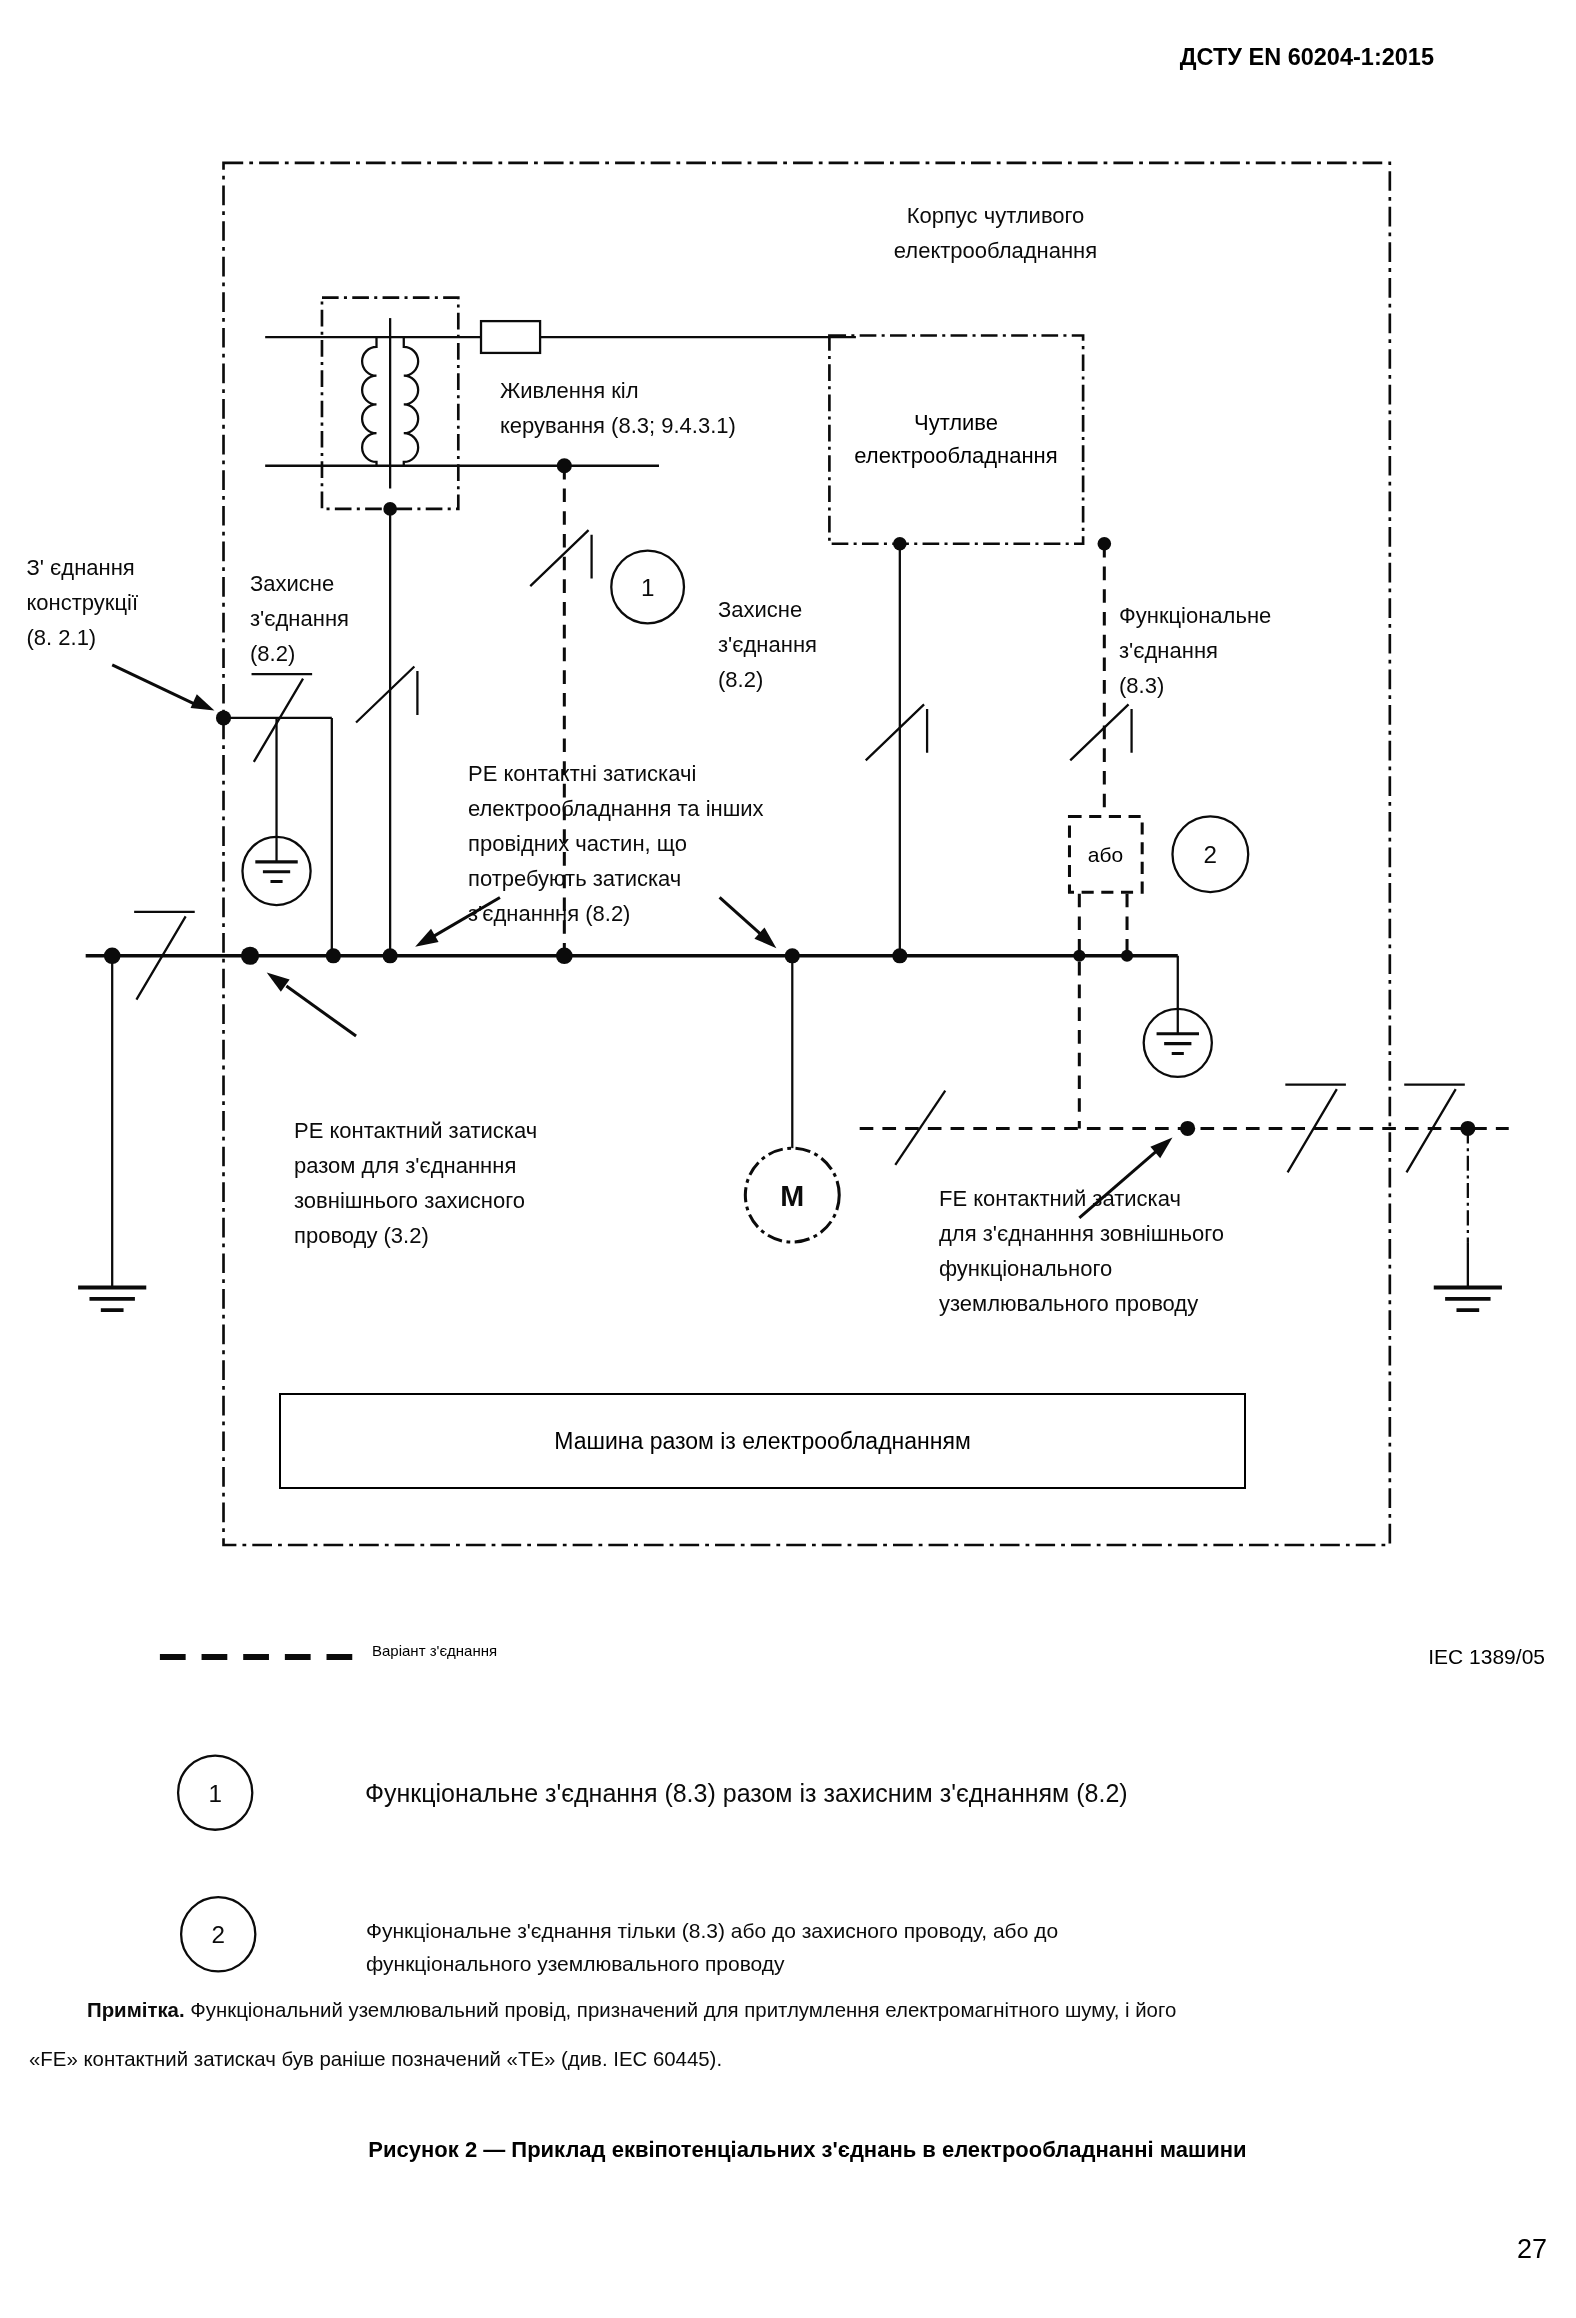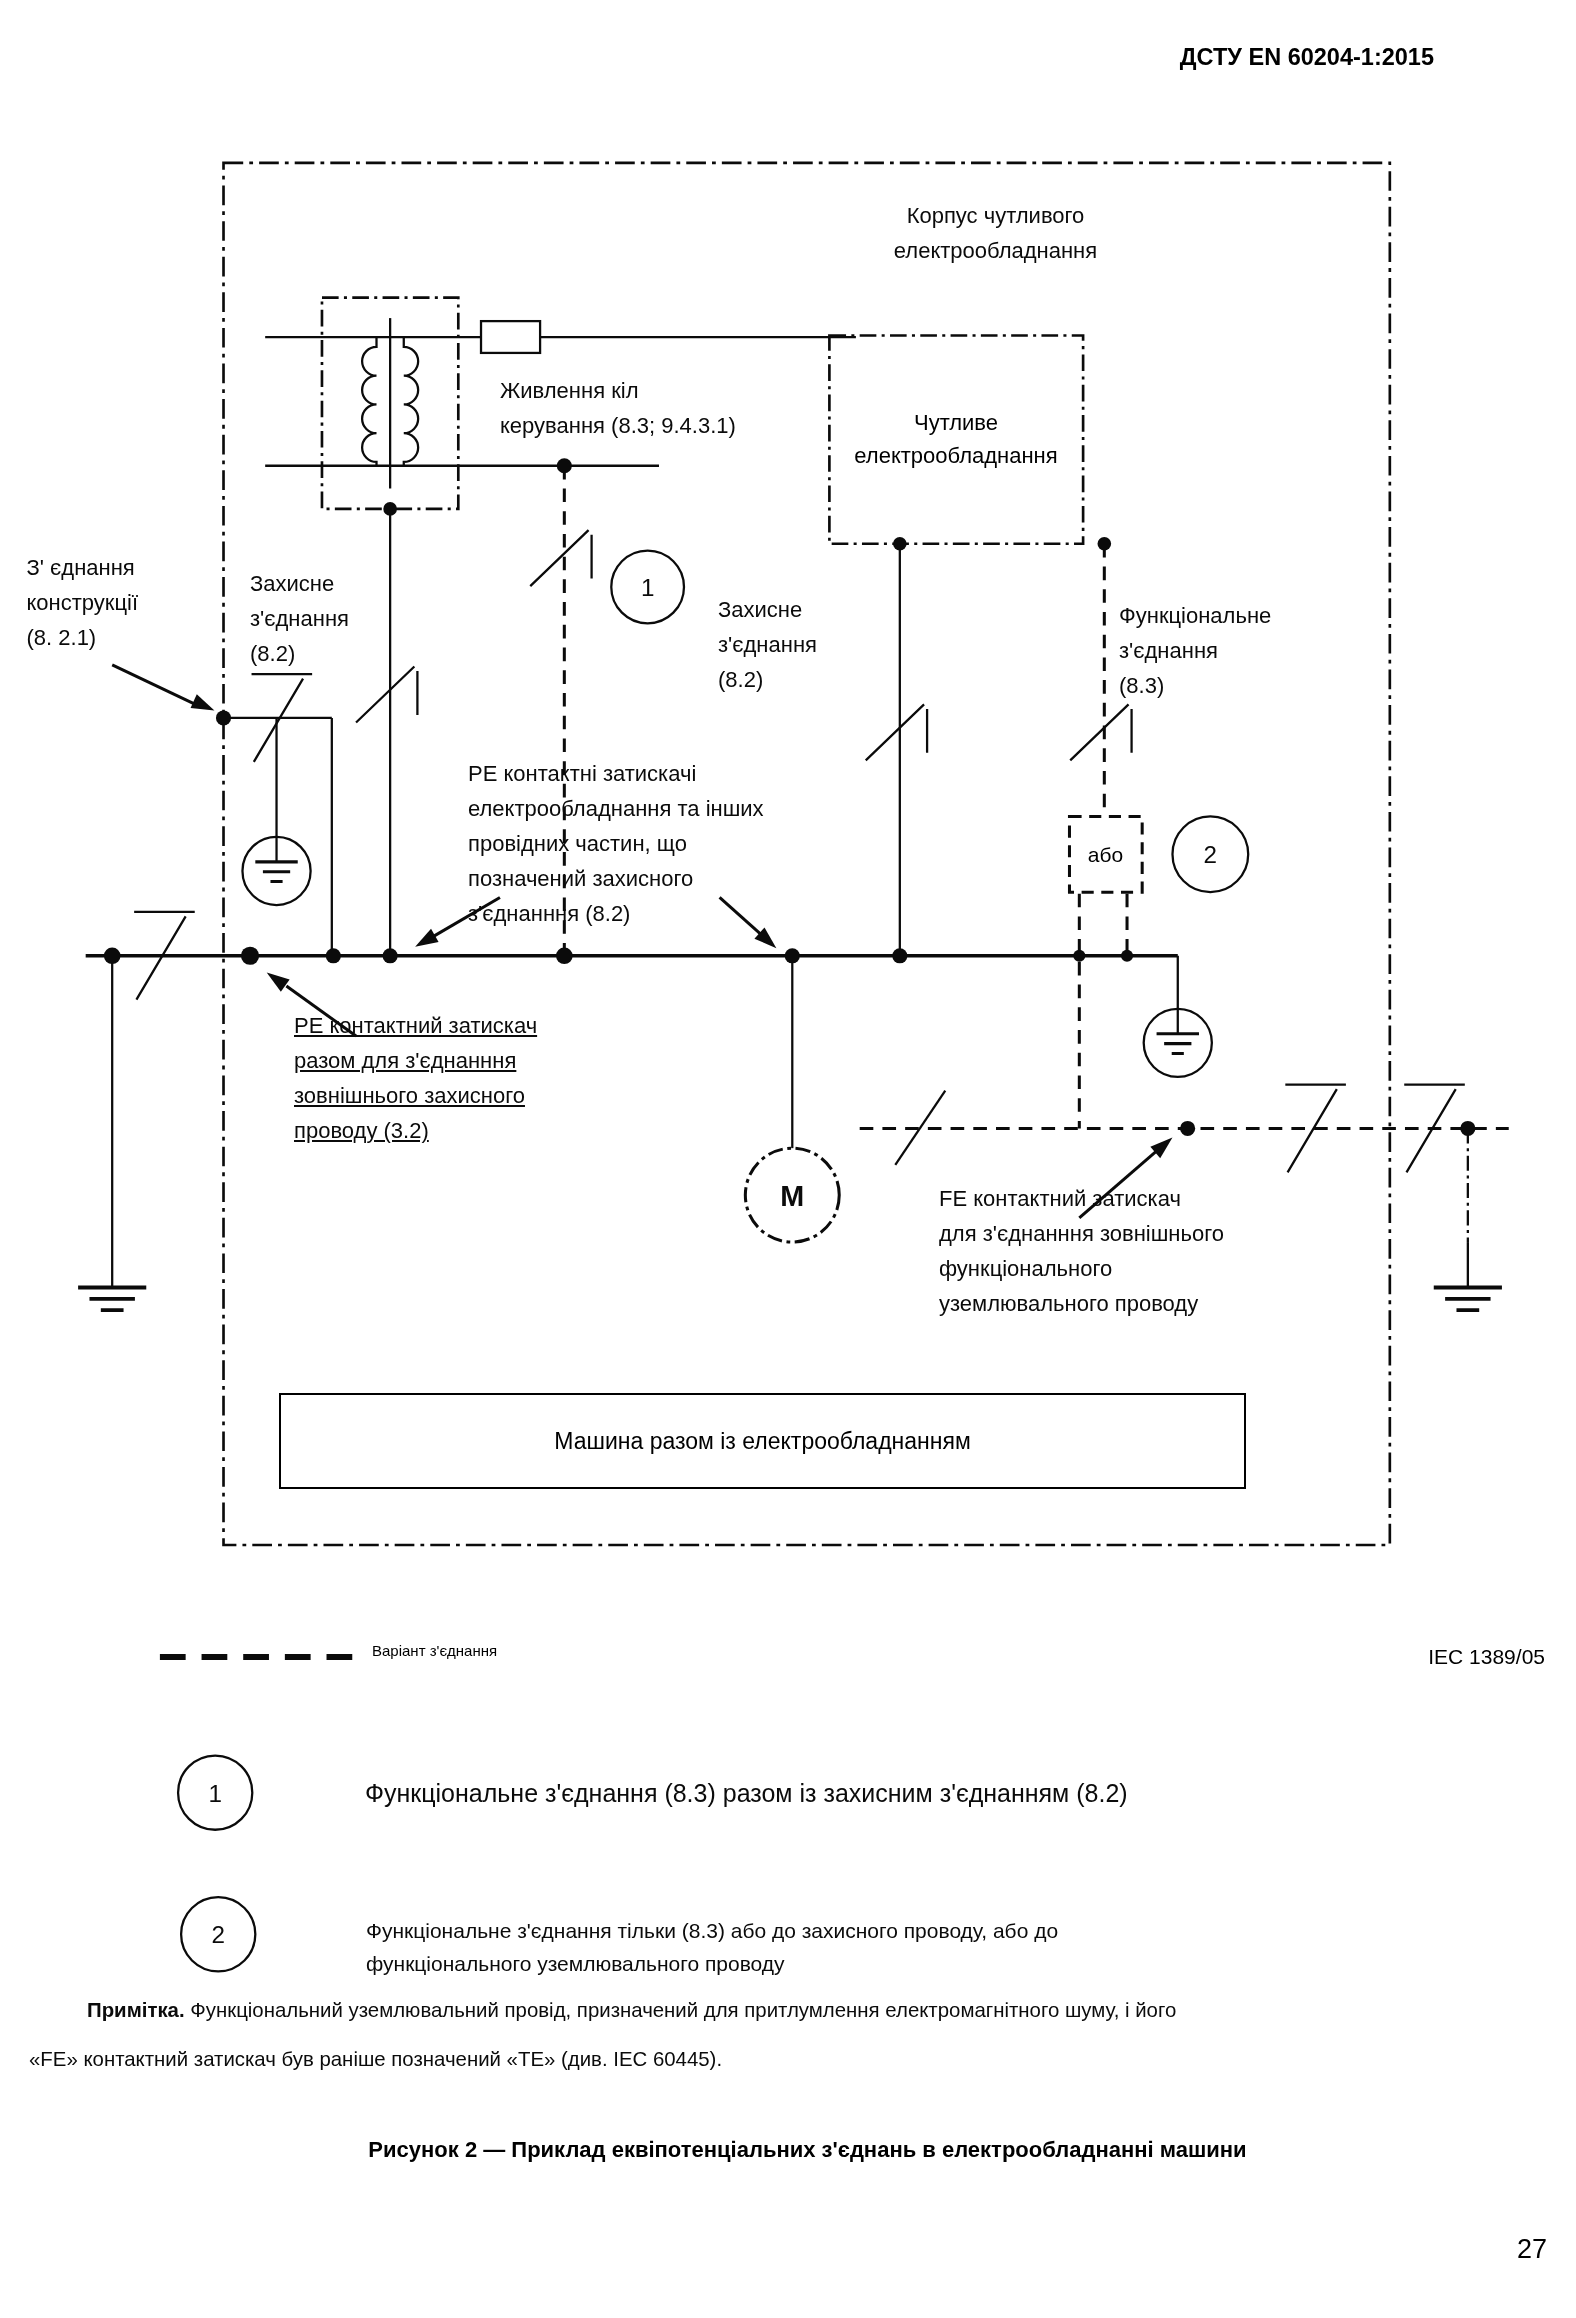--- a/index.html
+++ b/index.html
@@ -187,25 +187,25 @@
   <div class="lbl" style="left:1119px;top:598px;">
     <div>Функціональне</div>
     <div>з'єднання</div>
     <div>(8.3)</div>
   </div>
 
   <div class="lbl" style="left:468px;top:756px;">
     <div>PE контактні затискачі</div>
     <div>електрообладнання та інших</div>
     <div>провідних частин, що</div>
-    <div>позначений захисного</div>
+    <div>потребують затискач</div>
     <div>з'єднанння (8.2)</div>
   </div>
 
-  <div class="lbl" style="left:294px;top:1008px;text-decoration:underline;">
+  <div class="lbl" style="left:294px;top:1113px;">
     <div>PE контактний затискач</div>
     <div>разом для з'єднанння</div>
     <div>зовнішнього захисного</div>
     <div>проводу (3.2)</div>
   </div>
 
   <div class="lbl" style="left:939px;top:1181px;">
     <div>FE контактний затискач</div>
     <div>для з'єднанння зовнішнього</div>
     <div>функціонального</div>

